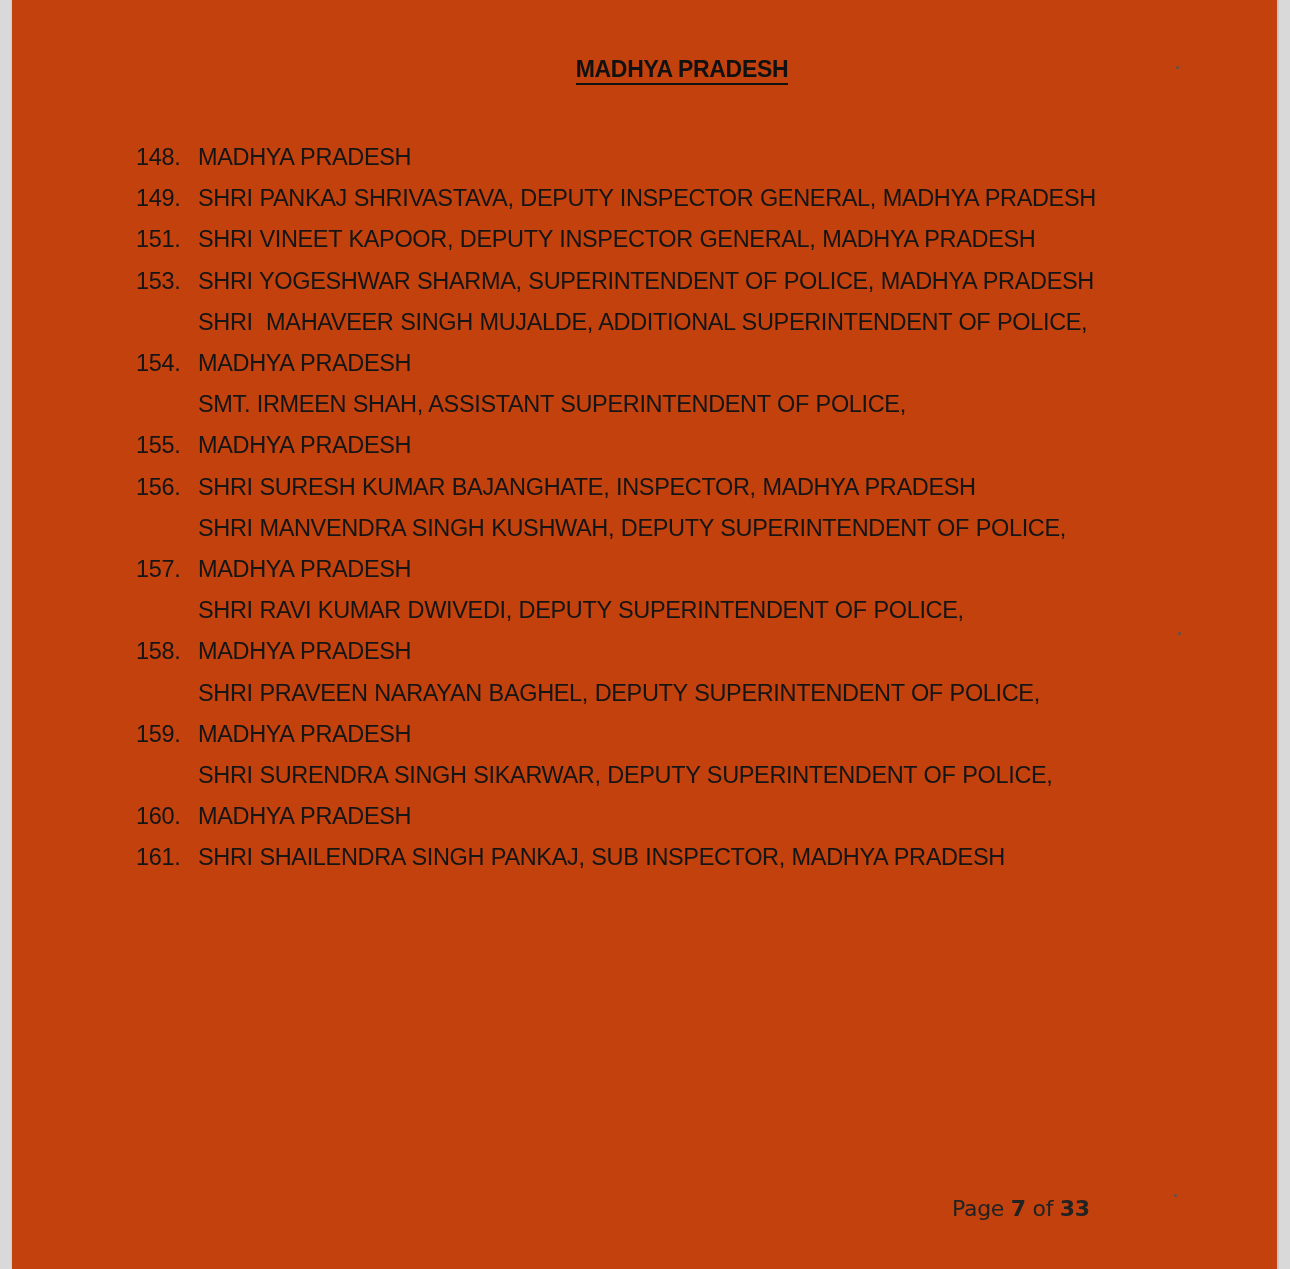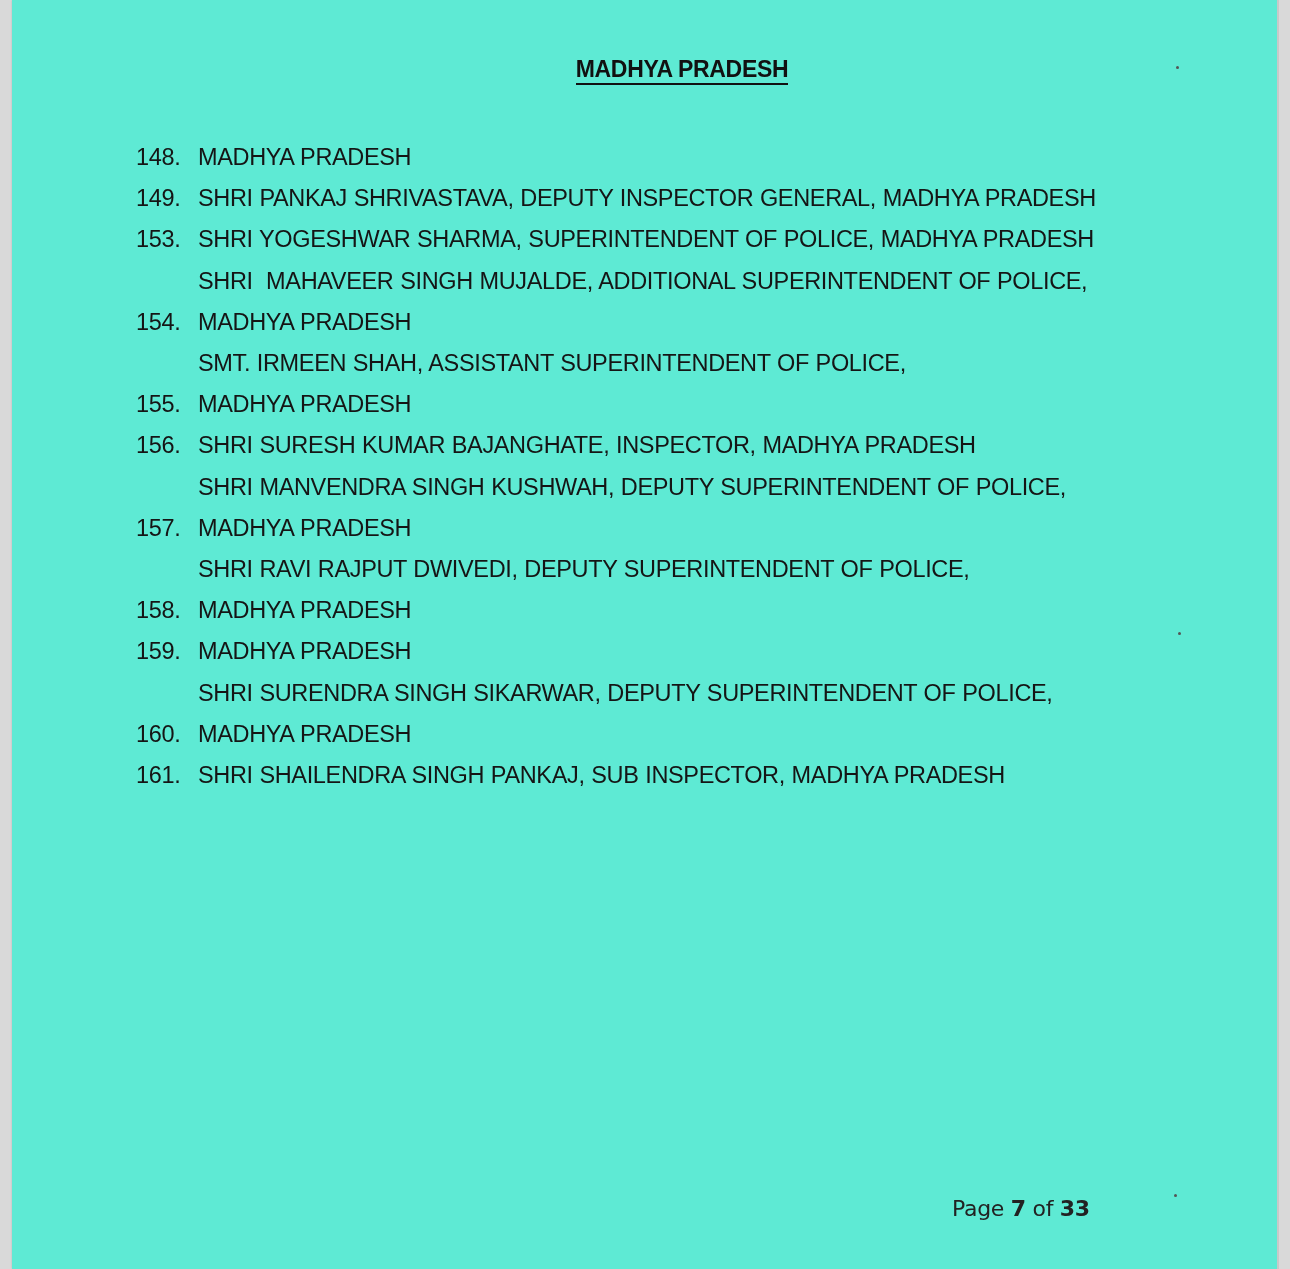--- a/index.html
+++ b/index.html
@@ -9,21 +9,21 @@
       height: 1269px;
       overflow: hidden;
       background: #d9d9d9;
     }
     .page {
       position: absolute;
       left: 12px;
       top: 0;
       width: 1265px;
       height: 1269px;
-      background: #5eead4;
+      background: #c2410c;
       box-shadow: 0 0 2px rgba(0,0,0,0.15);
     }
     .page::after {
       content: "";
       position: absolute;
       right: -2px;
       top: 0;
       width: 2px;
       height: 100%;
       background: #c8c8c8;
@@ -98,20 +98,24 @@
   <div class="list" id="item-list">
       <div class="item">
         <div class="num">148.</div>
         <div class="text"><div>MADHYA PRADESH</div></div>
       </div>
       <div class="item">
         <div class="num">149.</div>
         <div class="text"><div>SHRI PANKAJ SHRIVASTAVA, DEPUTY INSPECTOR GENERAL, MADHYA PRADESH</div></div>
       </div>
       <div class="item">
+        <div class="num">151.</div>
+        <div class="text"><div>SHRI VINEET KAPOOR, DEPUTY INSPECTOR GENERAL, MADHYA PRADESH</div></div>
+      </div>
+      <div class="item">
         <div class="num">153.</div>
         <div class="text"><div>SHRI YOGESHWAR SHARMA, SUPERINTENDENT OF POLICE, MADHYA PRADESH</div></div>
       </div>
       <div class="item">
         <div class="num">154.</div>
         <div class="text"><div>SHRI  MAHAVEER SINGH MUJALDE, ADDITIONAL SUPERINTENDENT OF POLICE,</div><div>MADHYA PRADESH</div></div>
       </div>
       <div class="item">
         <div class="num">155.</div>
         <div class="text"><div>SMT. IRMEEN SHAH, ASSISTANT SUPERINTENDENT OF POLICE,</div><div>MADHYA PRADESH</div></div>
@@ -119,25 +123,25 @@
       <div class="item">
         <div class="num">156.</div>
         <div class="text"><div>SHRI SURESH KUMAR BAJANGHATE, INSPECTOR, MADHYA PRADESH</div></div>
       </div>
       <div class="item">
         <div class="num">157.</div>
         <div class="text"><div>SHRI MANVENDRA SINGH KUSHWAH, DEPUTY SUPERINTENDENT OF POLICE,</div><div>MADHYA PRADESH</div></div>
       </div>
       <div class="item">
         <div class="num">158.</div>
-        <div class="text"><div>SHRI RAVI RAJPUT DWIVEDI, DEPUTY SUPERINTENDENT OF POLICE,</div><div>MADHYA PRADESH</div></div>
+        <div class="text"><div>SHRI RAVI KUMAR DWIVEDI, DEPUTY SUPERINTENDENT OF POLICE,</div><div>MADHYA PRADESH</div></div>
       </div>
       <div class="item">
         <div class="num">159.</div>
-        <div class="text"><div>MADHYA PRADESH</div></div>
+        <div class="text"><div>SHRI PRAVEEN NARAYAN BAGHEL, DEPUTY SUPERINTENDENT OF POLICE,</div><div>MADHYA PRADESH</div></div>
       </div>
       <div class="item">
         <div class="num">160.</div>
         <div class="text"><div>SHRI SURENDRA SINGH SIKARWAR, DEPUTY SUPERINTENDENT OF POLICE,</div><div>MADHYA PRADESH</div></div>
       </div>
       <div class="item">
         <div class="num">161.</div>
         <div class="text"><div>SHRI SHAILENDRA SINGH PANKAJ, SUB INSPECTOR, MADHYA PRADESH</div></div>
       </div>
     </div>

